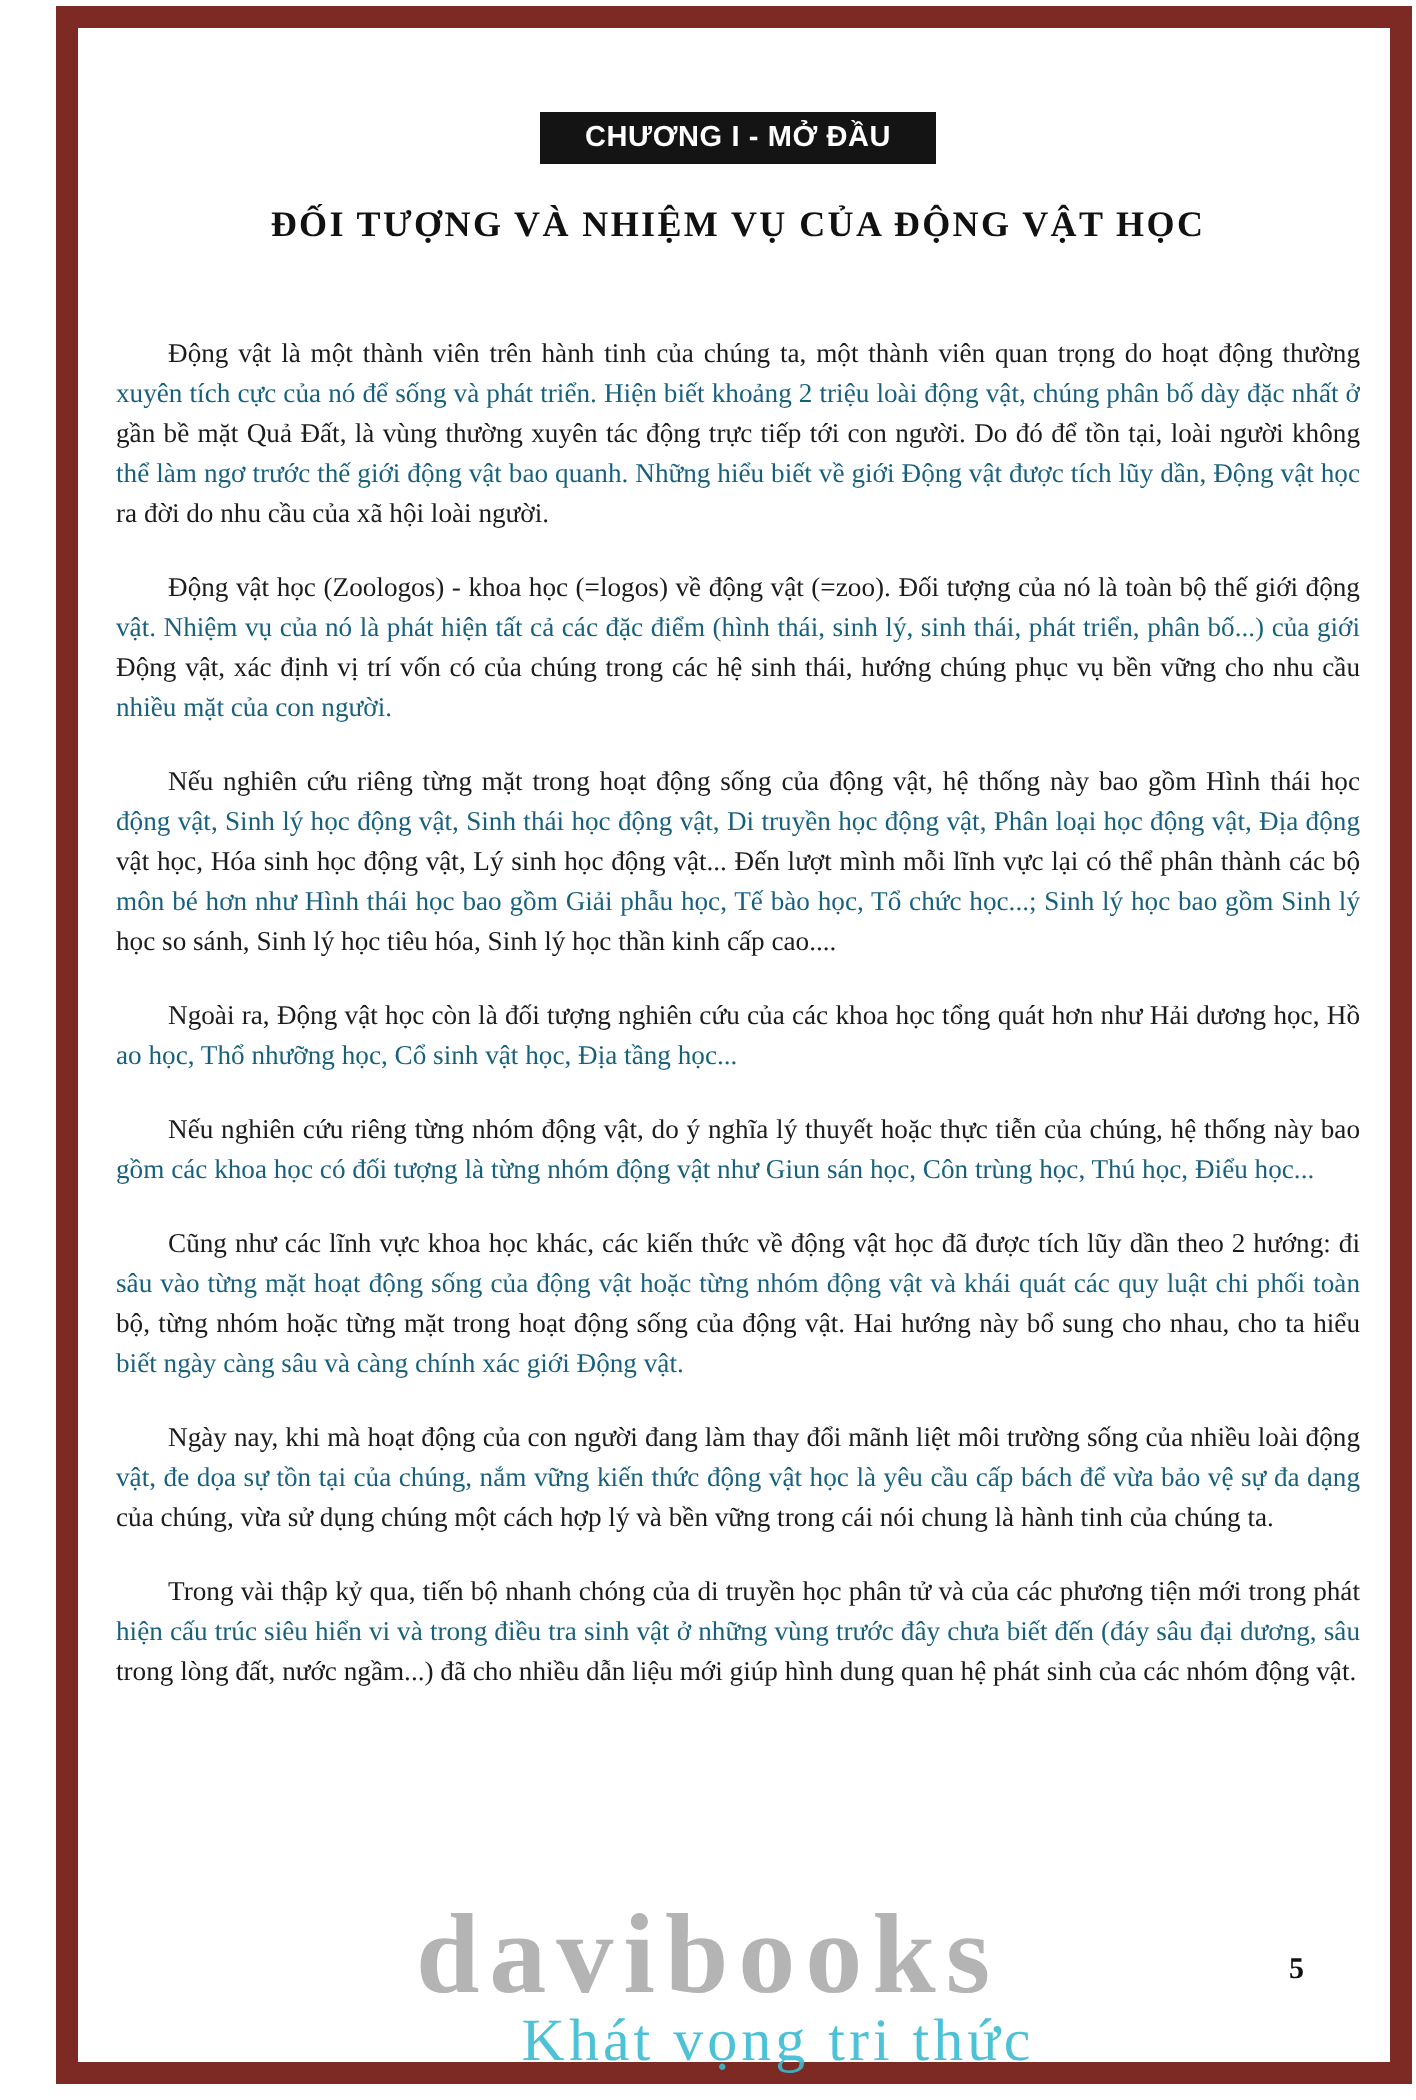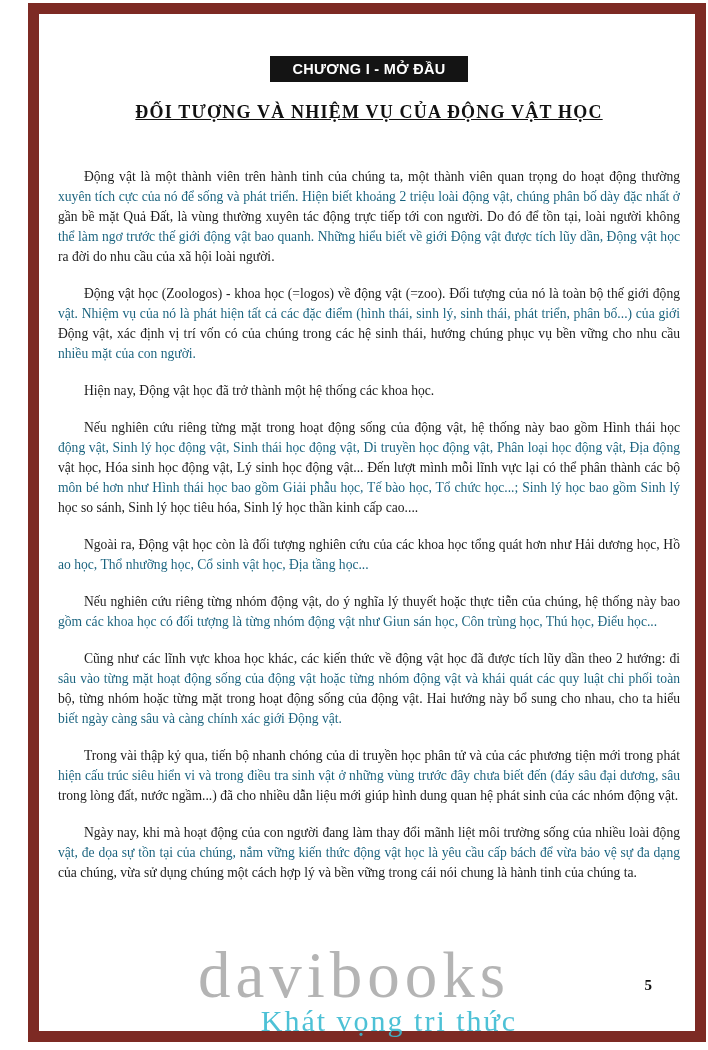--- a/index.html
+++ b/index.html
@@ -38,21 +38,20 @@
     letter-spacing: 0.3px;
   }
   .title {
     text-align: center;
     font-size: 18px;
     font-weight: bold;
     letter-spacing: 1.2px;
     margin-top: 20px;
     color: #111111;
     white-space: nowrap;
-    text-decoration: underline;
   }
   .body-text {
     margin-top: 44px;
     font-size: 13.6px;
     line-height: 20px;
     text-align: justify;
     color: #1c1c1c;
   }
   .para {
     margin-bottom: 5px;
@@ -74,22 +73,22 @@
   }
   .it { }
   .watermark {
     position: absolute;
     left: 0; right: 0; bottom: 12px;
     text-align: center;
     z-index: 3;
     pointer-events: none;
   }
   .wm1 {
-    font-size: 65px;
-    font-weight: normal;
+    font-size: 57px;
+    font-weight: bold;
     line-height: 0.82;
     letter-spacing: 5px;
     color: rgba(125, 125, 125, 0.58);
   }
   .wm2 {
     font-size: 30px;
     letter-spacing: 2px;
     margin-top: 2px;
     color: rgba(58, 186, 209, 0.9);
     transform: translateX(35px);
@@ -112,27 +111,26 @@
   <div class="content">
     <div class="chapter-bar">
       <span>CHƯƠNG I - MỞ ĐẦU</span>
     </div>
 
     <h1 class="title">ĐỐI TƯỢNG VÀ NHIỆM VỤ CỦA ĐỘNG VẬT HỌC</h1>
 
     <div class="body-text">
         <p class="para"><span>Động vật là một thành viên trên hành tinh của chúng ta, một thành viên quan trọng do hoạt động thường xuyên tích cực của nó để sống và phát triển. Hiện biết khoảng 2 triệu loài động vật, chúng phân bố dày đặc nhất ở gần bề mặt Quả Đất, là vùng thường xuyên tác động trực tiếp tới con người. Do đó để tồn tại, loài người không thể làm ngơ trước thế giới động vật bao quanh. Những hiểu biết về giới Động vật được tích lũy dần, Động vật học ra đời do nhu cầu của xã hội loài người.</span></p>
         <p class="para"><span>Động vật học (</span><span class="it">Zoologos</span><span>) - khoa học (=</span><span class="it">logos</span><span>) về động vật (=</span><span class="it">zoo</span><span>). Đối tượng của nó là toàn bộ thế giới động vật. Nhiệm vụ của nó là phát hiện tất cả các đặc điểm (hình thái, sinh lý, sinh thái, phát triển, phân bố...) của giới Động vật, xác định vị trí vốn có của chúng trong các hệ sinh thái, hướng chúng phục vụ bền vững cho nhu cầu nhiều mặt của con người.</span></p>
-        <p class="para"><span>Hiện nay, Động vật học đã trở thành một hệ thống các khoa học.</span></p>
         <p class="para"><span>Nếu </span><span class="it">nghiên cứu riêng từng mặt</span><span> trong hoạt động sống của động vật, hệ thống này bao gồm Hình thái học động vật, Sinh lý học động vật, Sinh thái học động vật, Di truyền học động vật, Phân loại học động vật, Địa động vật học, Hóa sinh học động vật, Lý sinh học động vật... Đến lượt mình mỗi lĩnh vực lại có thể phân thành các bộ môn bé hơn như Hình thái học bao gồm Giải phẫu học, Tế bào học, Tổ chức học...; Sinh lý học bao gồm Sinh lý học so sánh, Sinh lý học tiêu hóa, Sinh lý học thần kinh cấp cao....</span></p>
         <p class="para"><span>Ngoài ra, Động vật học còn là đối tượng nghiên cứu của các khoa học tổng quát hơn như Hải dương học, Hồ ao học, Thổ nhưỡng học, Cổ sinh vật học, Địa tầng học...</span></p>
         <p class="para"><span>Nếu </span><span class="it">nghiên cứu riêng từng nhóm động vật</span><span>, do ý nghĩa lý thuyết hoặc thực tiễn của chúng, hệ thống này bao gồm các khoa học có đối tượng là từng nhóm động vật như Giun sán học, Côn trùng học, Thú học, Điểu học...</span></p>
         <p class="para"><span>Cũng như các lĩnh vực khoa học khác, các kiến thức về động vật học đã được tích lũy dần theo 2 hướng: đi sâu vào từng mặt hoạt động sống của động vật hoặc từng nhóm động vật và khái quát các quy luật chi phối toàn bộ, từng nhóm hoặc từng mặt trong hoạt động sống của động vật. Hai hướng này bổ sung cho nhau, cho ta hiểu biết ngày càng sâu và càng chính xác giới Động vật.</span></p>
+        <p class="para"><span>Ngày nay, khi mà hoạt động của con người đang làm thay đổi mãnh liệt môi trường sống của nhiều loài động vật, đe dọa sự tồn tại của chúng, nắm vững kiến thức động vật học là yêu cầu cấp bách để vừa bảo vệ sự đa dạng của chúng, vừa sử dụng chúng một cách hợp lý và bền vững trong cái nói chung là hành tinh của chúng ta.</span></p>
         <p class="para"><span>Trong vài thập kỷ qua, tiến bộ nhanh chóng của di truyền học phân tử và của các phương tiện mới trong phát hiện cấu trúc siêu hiển vi và trong điều tra sinh vật ở những vùng trước đây chưa biết đến (đáy sâu đại dương, sâu trong lòng đất, nước ngầm...) đã cho nhiều dẫn liệu mới giúp hình dung quan hệ phát sinh của các nhóm động vật.</span></p>
-        <p class="para"><span>Ngày nay, khi mà hoạt động của con người đang làm thay đổi mãnh liệt môi trường sống của nhiều loài động vật, đe dọa sự tồn tại của chúng, nắm vững kiến thức động vật học là yêu cầu cấp bách để vừa bảo vệ sự đa dạng của chúng, vừa sử dụng chúng một cách hợp lý và bền vững trong cái nói chung là hành tinh của chúng ta.</span></p>
       </div>
   </div>
 
   <div class="watermark">
     <div class="wm1">davibooks</div>
     <div class="wm2">Khát vọng tri thức</div>
   </div>
 
   <div class="page-number">5</div>
 </div>

